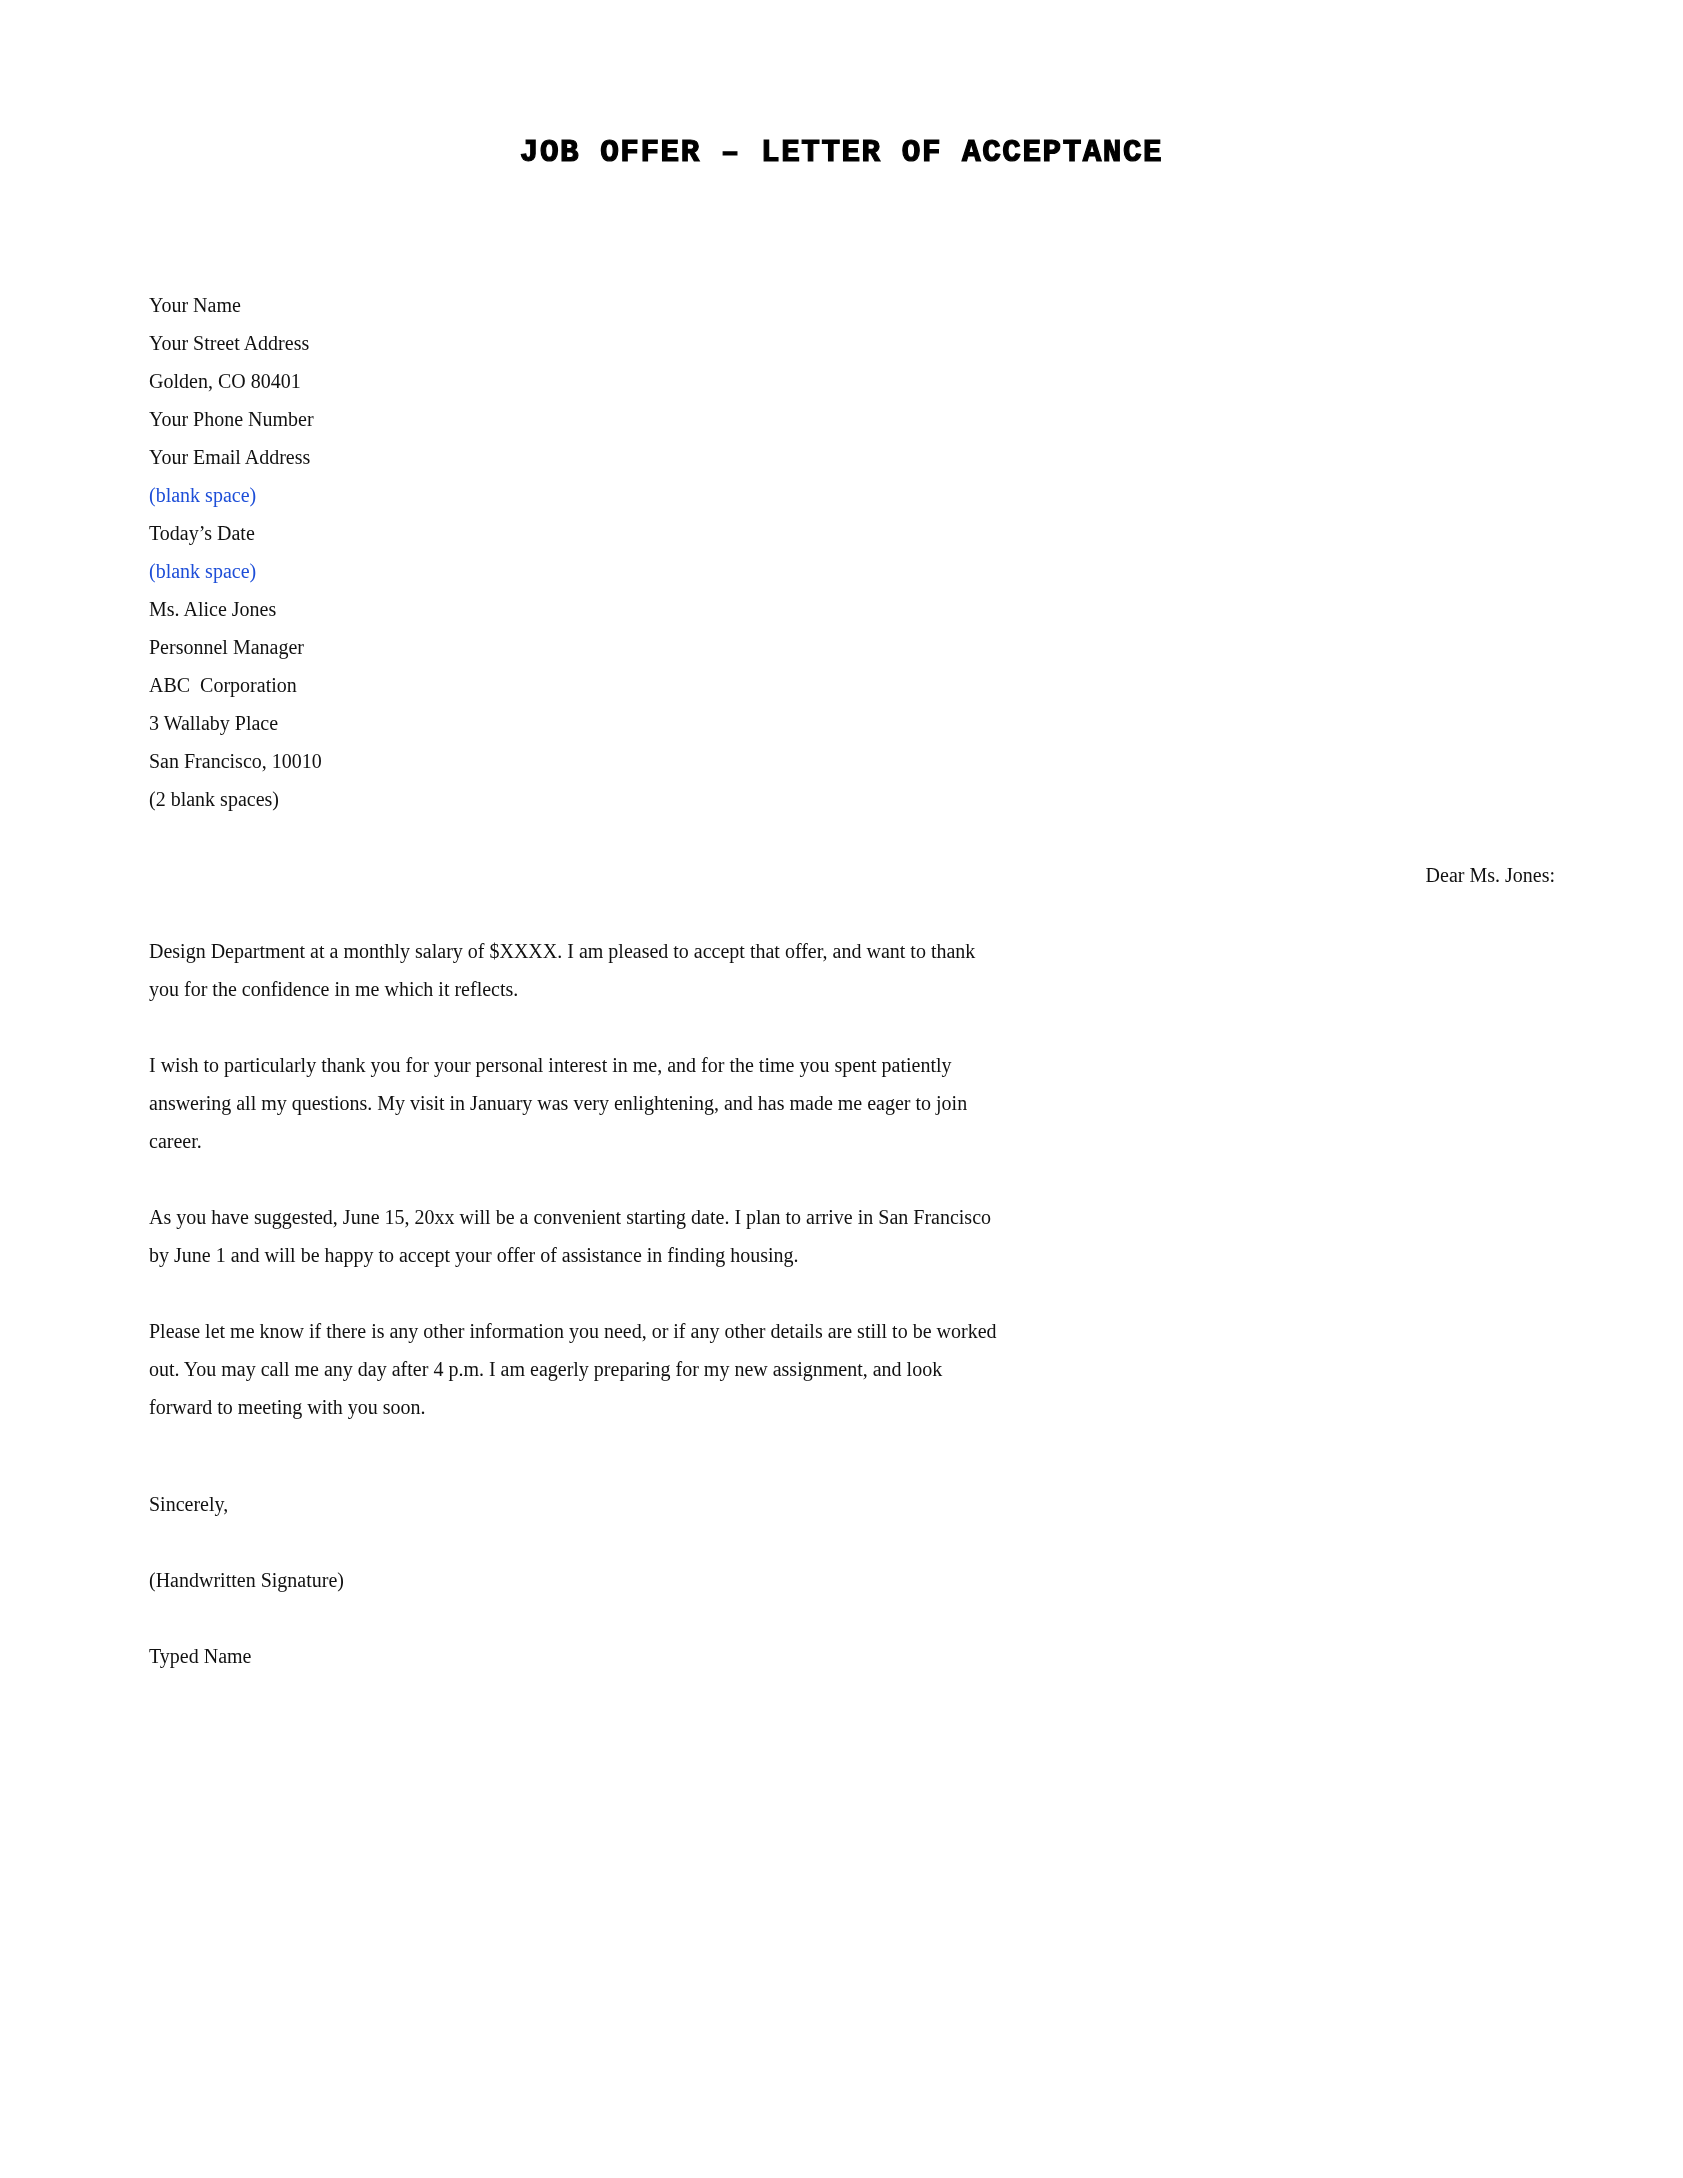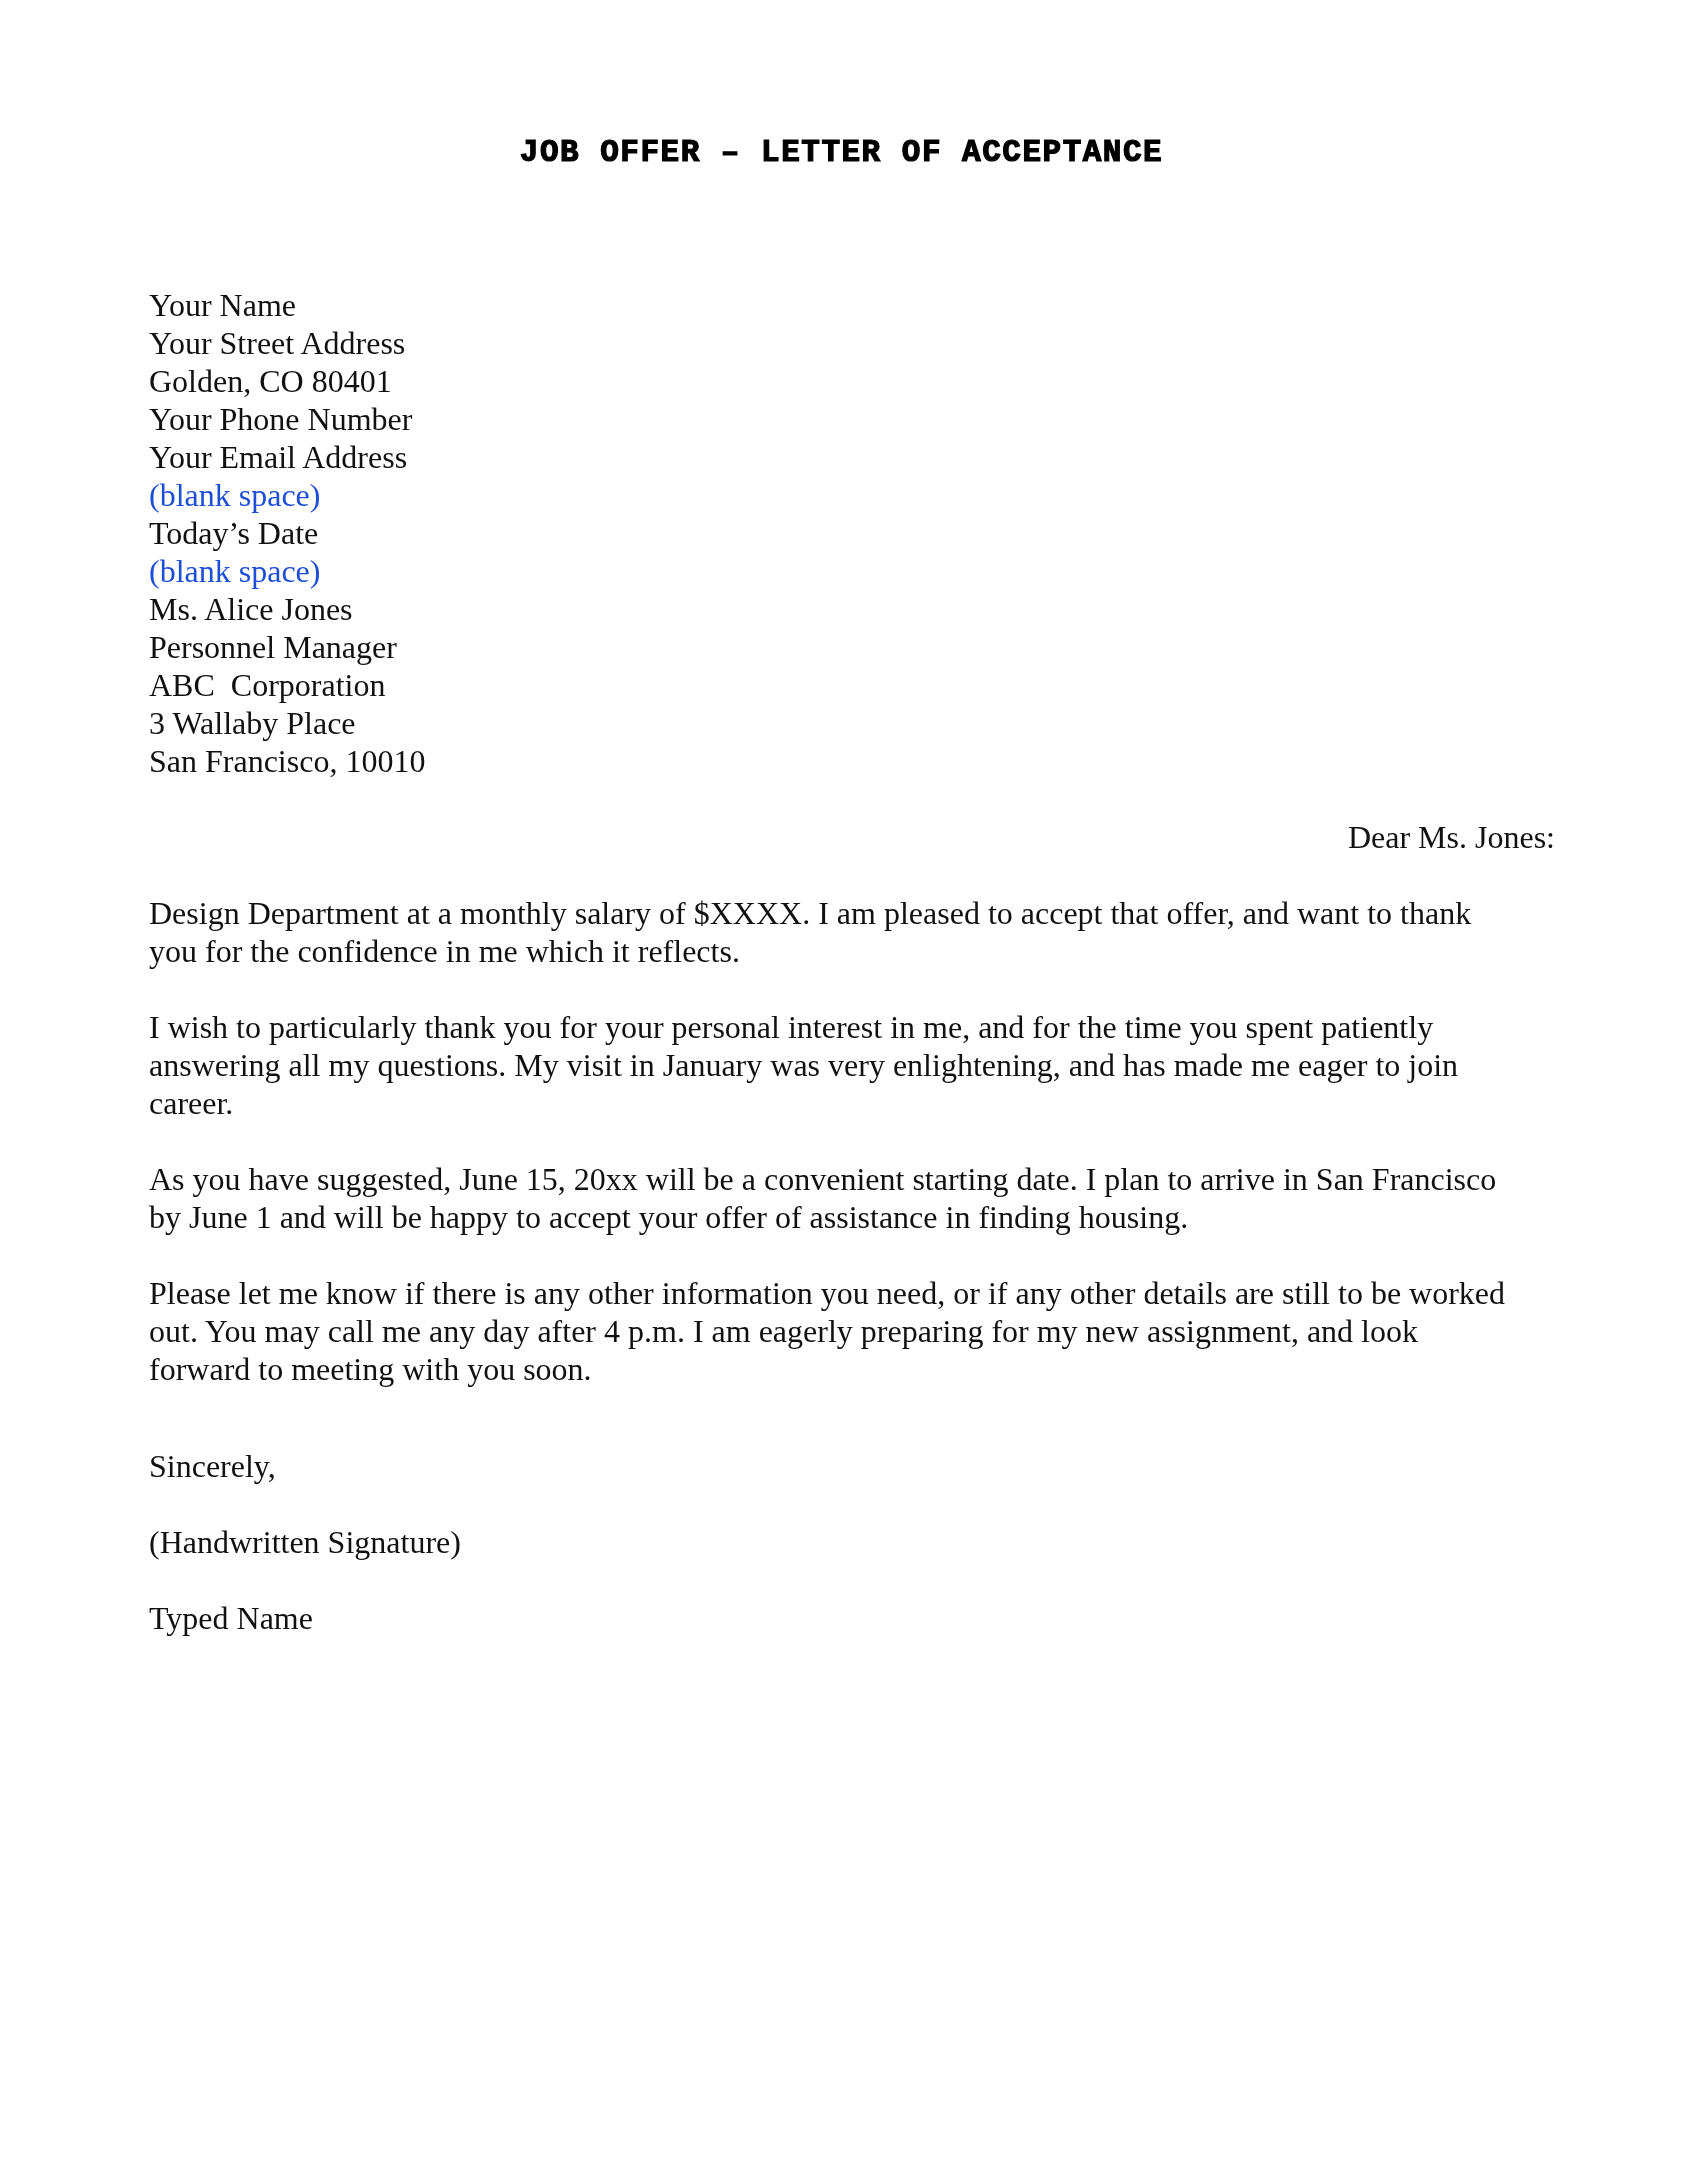--- a/index.html
+++ b/index.html
@@ -34,21 +34,21 @@
       font-size: 31px;
       letter-spacing: 1.5px;
       color: #000000;
       -webkit-text-stroke: 1.2px #000000;
     }
     .content {
       position: absolute;
       left: 149px;
       top: 286px;
       width: 1406px;
-      font-size: 32px;
+      font-size: 20px;
       line-height: 38px;
     }
     .addr-line {
       display: block;
       white-space: pre;
     }
     .red {
       color: #1d4ed8;
     }
     .salutation {
@@ -93,20 +93,21 @@
       <span class="addr-line">Your Phone Number</span>
       <span class="addr-line">Your Email Address</span>
       <span class="addr-line red">(blank space)</span>
       <span class="addr-line">Today’s Date</span>
       <span class="addr-line red">(blank space)</span>
       <span class="addr-line">Ms. Alice Jones</span>
       <span class="addr-line">Personnel Manager</span>
       <span class="addr-line">ABC  Corporation</span>
       <span class="addr-line">3 Wallaby Place</span>
       <span class="addr-line">San Francisco, 10010</span>
+      <span class="addr-line">(2 blank spaces)</span>
     </div>
 
     <span class="salutation">Dear Ms. Jones:</span>
 
     <div class="para">
       <span class="para-line">Design Department at a monthly salary of $XXXX. I am pleased to accept that offer, and want to thank</span>
       <span class="para-line">you for the confidence in me which it reflects.</span>
     </div>
 
     <div class="para">

